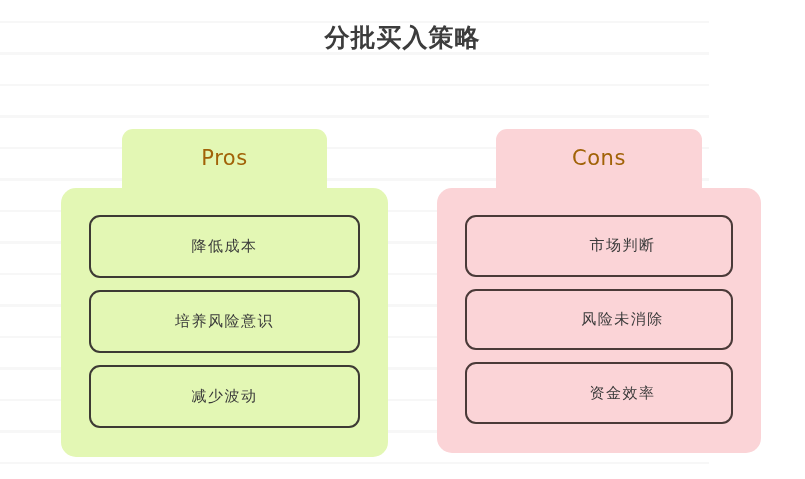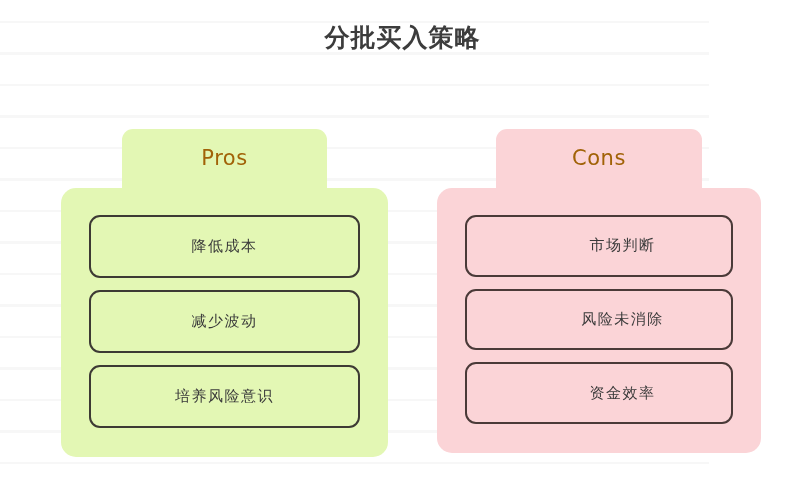--- a/index.html
+++ b/index.html
@@ -127,25 +127,25 @@
       <span class="col-header-label">Pros</span>
     </div>
 
     <div class="col-body">
 
       <div class="item">
         <span class="item-label">降低成本</span>
       </div>
 
       <div class="item">
-        <span class="item-label">减少波动</span>
+        <span class="item-label">培养风险意识</span>
       </div>
 
       <div class="item">
-        <span class="item-label">培养风险意识</span>
+        <span class="item-label">减少波动</span>
       </div>
 
     </div>
   </div>
 
   <div class="column skin-cons" id="column-cons">
 
     <div class="col-header">
       <span class="col-header-label">Cons</span>
     </div>

